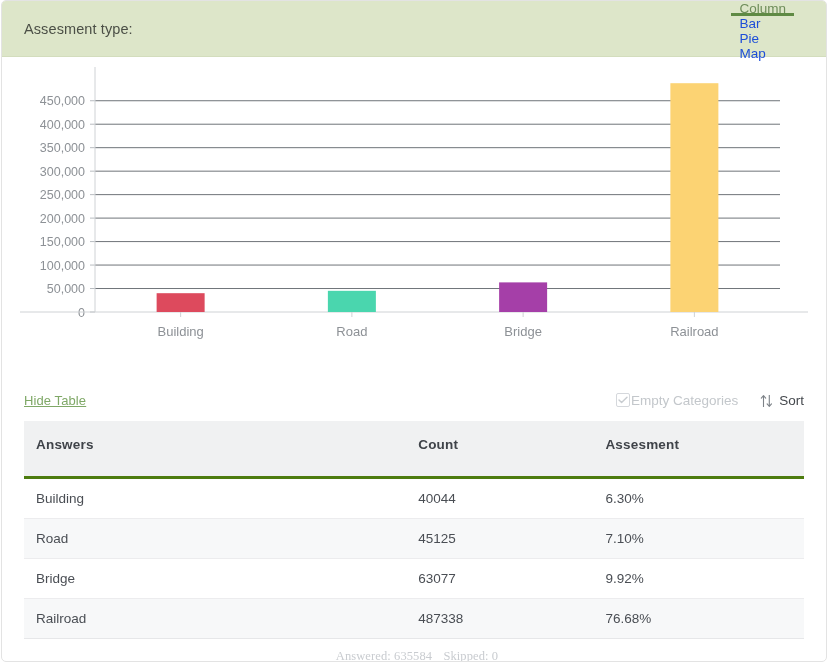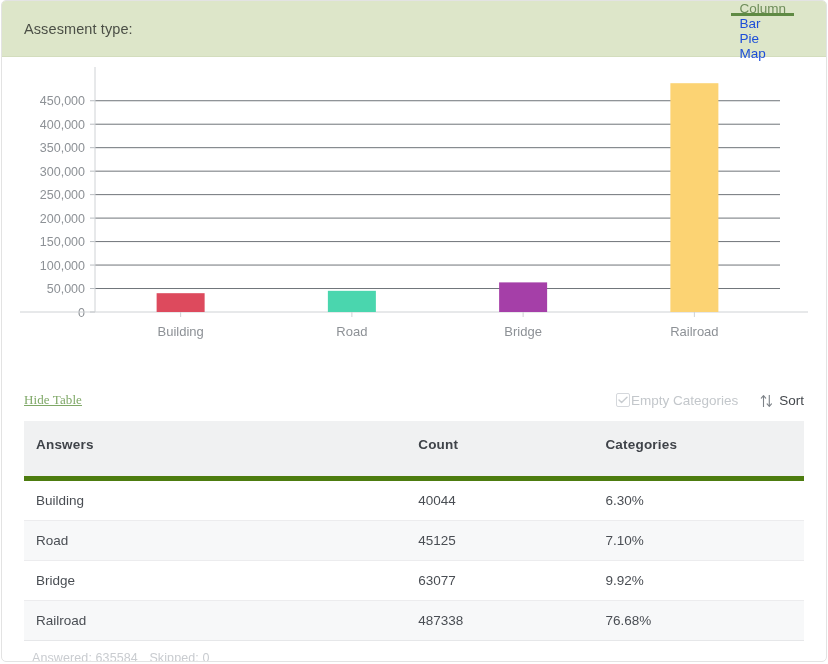--- a/index.html
+++ b/index.html
@@ -78,21 +78,20 @@
     padding: 0 22px 0 22px;
     display: flex;
     align-items: center;
   }
   .hide-table-link {
     font-size: 13px;
     color: #7fa867;
     text-decoration: underline;
     cursor: pointer;
     letter-spacing: .1px;
-    font-family: Liberation Serif, serif;
   }
   .controls-right {
     margin-left: auto;
     display: flex;
     align-items: center;
     gap: 22px;
   }
   .empty-cat {
     display: flex;
     align-items: center;
@@ -128,43 +127,44 @@
     border-collapse: collapse;
     table-layout: fixed;
     font-size: 13.5px;
   }
   table.data thead th {
     background: #f0f1f2;
     color: #3f4349;
     font-weight: bold;
     text-align: left;
     padding: 16px 12px 24px 12px;
-    border-bottom: 5px solid #4d7c0f;
+    border-bottom: 3px solid #4d7c0f;
     letter-spacing: .2px;
   }
   table.data tbody td {
     padding: 12px 12px;
     color: #4a4e54;
     border-bottom: 1px solid #ececee;
     white-space: nowrap;
   }
   table.data tbody tr:nth-child(odd) td { background: #ffffff; }
   table.data tbody tr:nth-child(even) td { background: #f7f8f9; }
   table.data tbody tr:last-child td { border-bottom: 1px solid #e6e7e9; }
   .col-answers { width: 49%; }
   .col-count   { width: 24%; }
   .col-pct     { width: 27%; }
 
   
   .card-footer {
     padding: 10px 24px 0 22px;
-    text-align: left;
+    text-align: center;
     font-size: 12.5px;
     color: #c9ccd0;
     letter-spacing: .1px;
+    font-family: Liberation Serif, serif;
   }
   .card-footer span { margin-left: 8px; }
 
   
   text.ytick { font-family: "Liberation Sans", sans-serif; font-size: 12.5px; fill: #8d9196; }
   text.xtick { font-family: "Liberation Sans", sans-serif; font-size: 13px; fill: #8d9196; }
 </style>
 </head>
 <body>
 
@@ -260,21 +260,21 @@
       </div>
     </div>
   </div>
 
   <div class="table-outer">
     <table class="data">
       <thead>
         <tr>
           <th class="col-answers">Answers</th>
           <th class="col-count">Count</th>
-          <th class="col-pct">Categories</th>
+          <th class="col-pct">Assesment</th>
         </tr>
       </thead>
       <tbody id="table-body">
           <tr>
             <td>Building</td>
             <td>40044</td>
             <td>6.30%</td>
           </tr>
           <tr>
             <td>Road</td>

